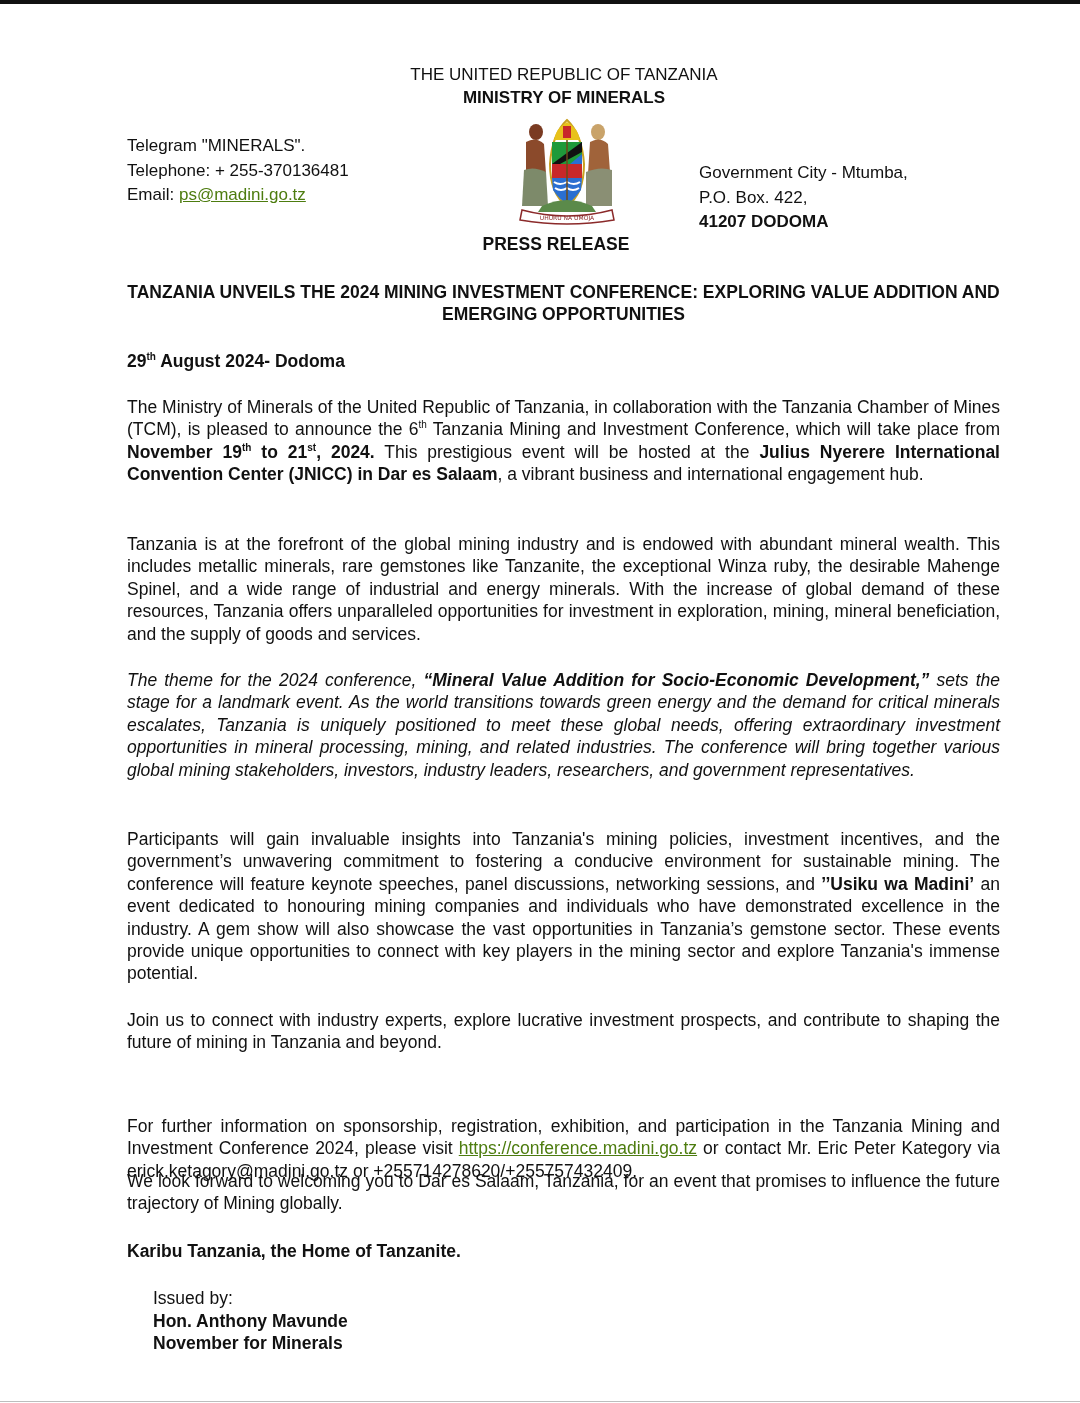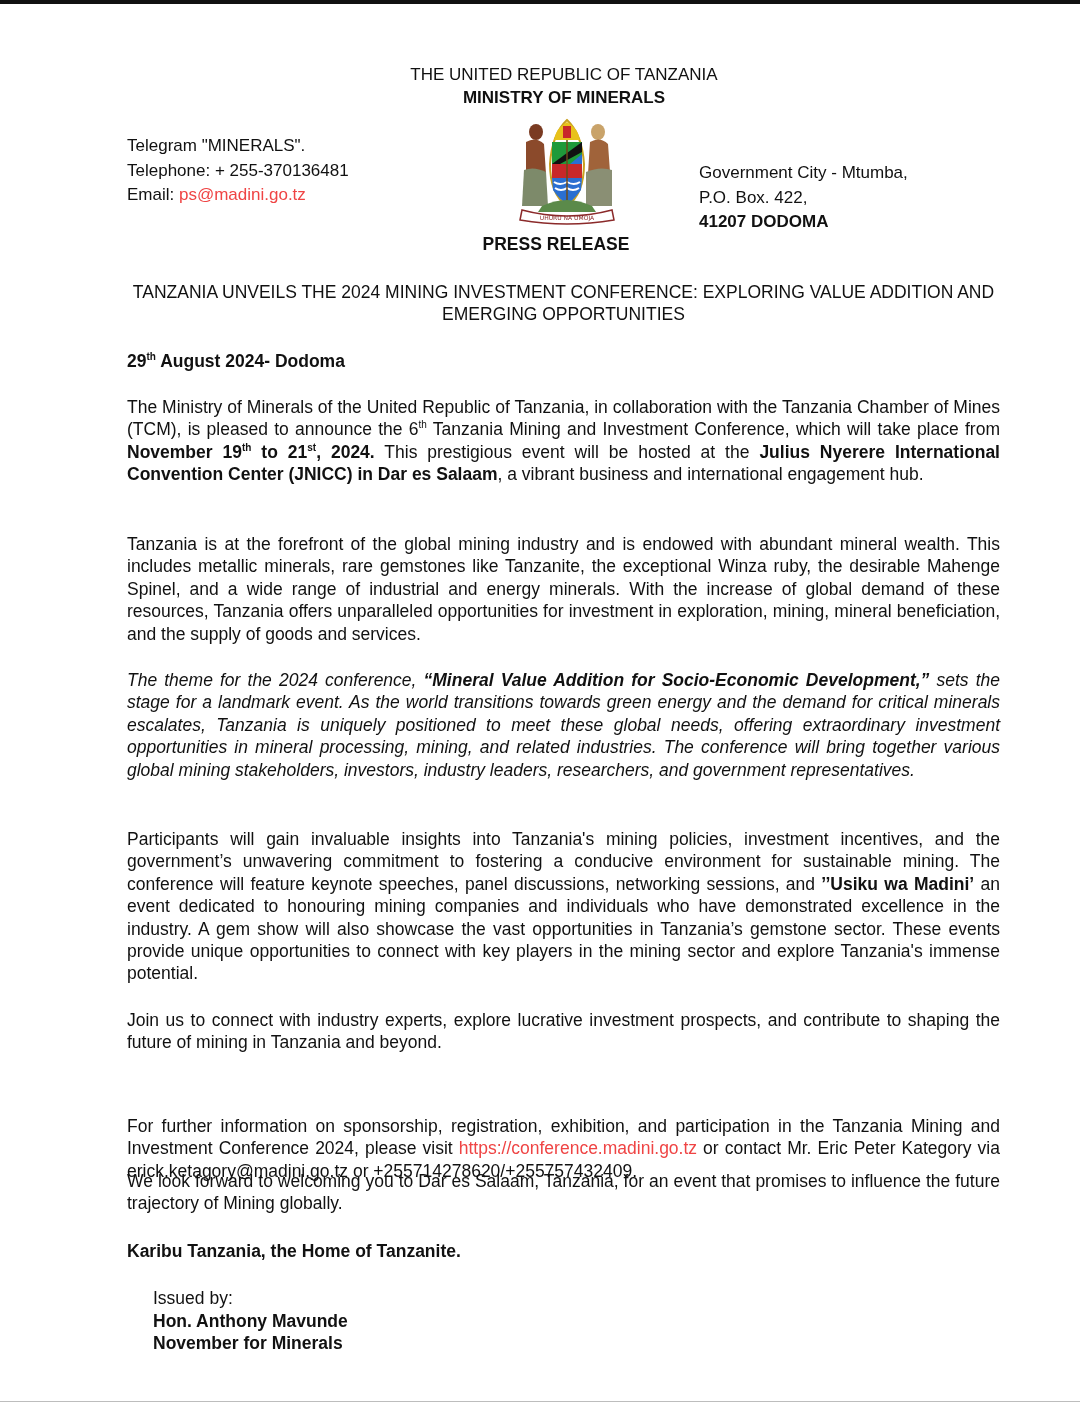--- a/index.html
+++ b/index.html
@@ -15,28 +15,28 @@
     .top-bar { position: absolute; left: 0; top: 0; width: 1080px; height: 4px; background: #111111; }
     .bottom-line { position: absolute; left: 0; top: 1401px; width: 1080px; height: 1px; background: #bdbdbd; }
 
     .hdr-line { position: absolute; left: 0; width: 1080px; text-align: center; font-size: 17px; line-height: 20px; }
     .hdr-republic { top: 65px; left: 24px; }
     .hdr-ministry { top: 88px; left: 24px; font-weight: bold; }
 
     .contact-left { position: absolute; left: 127px; top: 134px; font-size: 17px; line-height: 24.5px; }
     .contact-right { position: absolute; left: 699px; top: 134px; font-size: 17px; line-height: 24.5px; margin-top: 27px; }
     .contact-left div, .contact-right div { white-space: nowrap; }
-    .link { color: #ef4444; }
+    .link { color: #4d7c0f; text-decoration: underline; }
     .bold { font-weight: bold; }
 
     .coat-of-arms { position: absolute; left: 512px; top: 114px; width: 110px; height: 112px; }
 
     .press-release { position: absolute; left: 0; width: 1080px; top: 234px; text-align: center; font-weight: bold; font-size: 17.5px; line-height: 20px; padding-left: 32px; box-sizing: border-box; }
 
-    .headline { position: absolute; left: 127px; width: 873px; top: 281px; text-align: center; font-weight: normal; font-size: 17.5px; line-height: 22px; }
+    .headline { position: absolute; left: 127px; width: 873px; top: 281px; text-align: center; font-weight: bold; font-size: 17.5px; line-height: 22px; }
 
     .dateline { position: absolute; left: 127px; top: 350px; font-weight: bold; font-size: 17.5px; line-height: 22px; }
     sup { font-size: 10px; line-height: 0; vertical-align: super; }
 
     .para { position: absolute; left: 127px; width: 873px; font-size: 17.5px; line-height: 22.4px; text-align: justify; }
     .p1 { top: 396px; }
     .p2 { top: 533px; }
     .p3 { top: 669px; font-style: italic; }
     .p4 { top: 828px; }
     .p5 { top: 1009px; }

